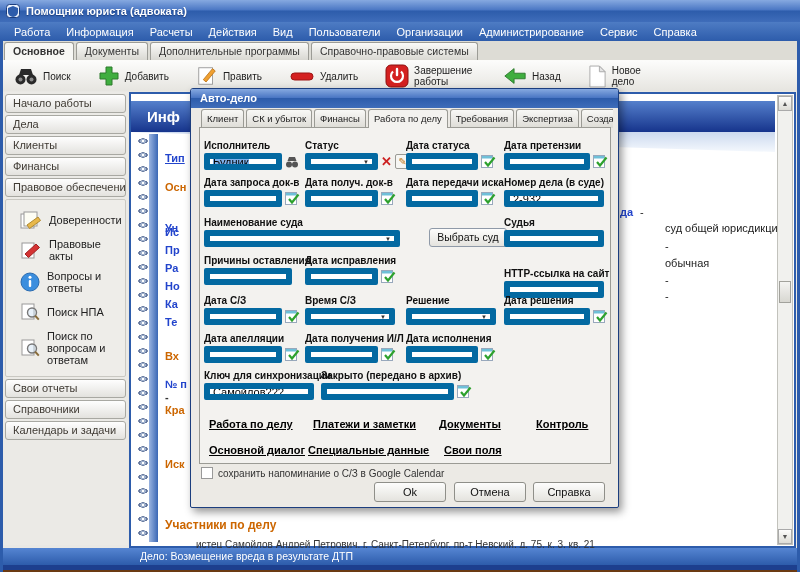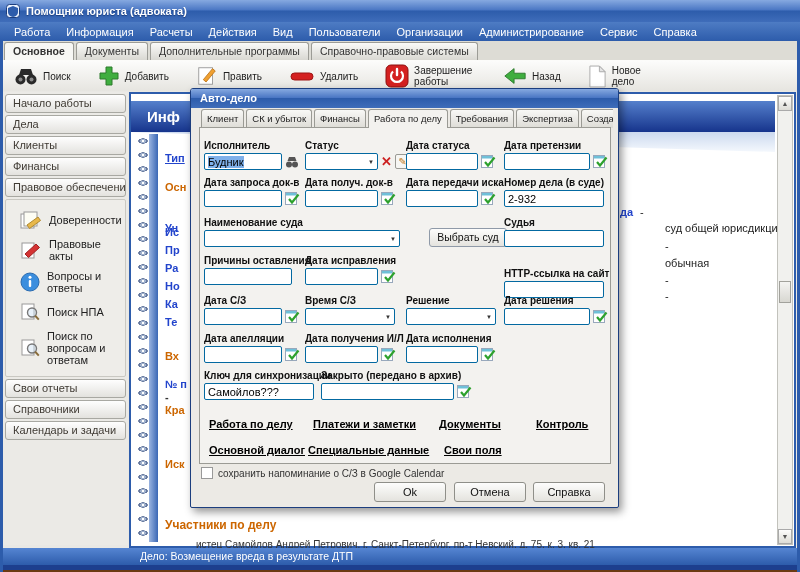--- a/index.html
+++ b/index.html
@@ -77,21 +77,21 @@
   .dlg-title { height:19px; background:linear-gradient(#86a9e0 0%,#4b77c4 45%,#2d5cab 50%,#3f6dba 100%);
     color:#fff; font-weight:bold; font-size:11px; line-height:19px; padding-left:9px; border-radius:2px 2px 0 0; }
   .dlg-tabs { position:absolute; left:10px; top:20px; height:19px; display:flex; gap:2px; width:412px; overflow:hidden; }
   .dtab { padding:3px 5px 2px; background:linear-gradient(#f8f8f6,#dddcd6); border:1px solid #9a9a94;
     border-bottom:none; border-radius:3px 3px 0 0; font-size:9.5px; color:#222; white-space:nowrap; }
   .dtab.active { background:#f3f2ef; position:relative; z-index:3; padding-bottom:4px; }
   .dlg-panel { position:absolute; left:8px; top:38px; width:412px; height:337px; background:#f3f2ef; border:1px solid #9b9b95; }
   .fld { position:absolute; }
   .fld .lbl { font-weight:bold; font-size:10px; color:#101010; white-space:nowrap; margin-bottom:2px; }
   .ctl { display:flex; align-items:center; gap:3px; }
-  .tbox { background:#fff; border:1px solid #0369a1; height:17px; font-size:11px; padding:0 3px;
+  .tbox { background:#fff; border:6px solid #0369a1; height:17px; font-size:11px; padding:0 3px;
     display:flex; align-items:center; border-radius:2px; overflow:hidden; white-space:nowrap; }
   .combo { justify-content:space-between; }
   .arr { font-size:6px; color:#333; }
   .sel { background:#7fb0ea; }
   .xico { color:#cc2020; font-weight:bold; font-size:13px; line-height:13px; }
   .edico { width:15px; height:15px; border:1px solid #9a9a94; background:#f6f6f3; font-size:10px;
     color:#c07820; text-align:center; line-height:14px; border-radius:2px; }
   .mini-btn { height:19px; background:linear-gradient(#fdfdfc,#e4e3de); border:1px solid #8f9aa8;
     border-radius:3px; font-size:10.5px; color:#111; text-align:center; line-height:17px; }
   .links-row { position:absolute; left:0; width:429px; height:14px; }

